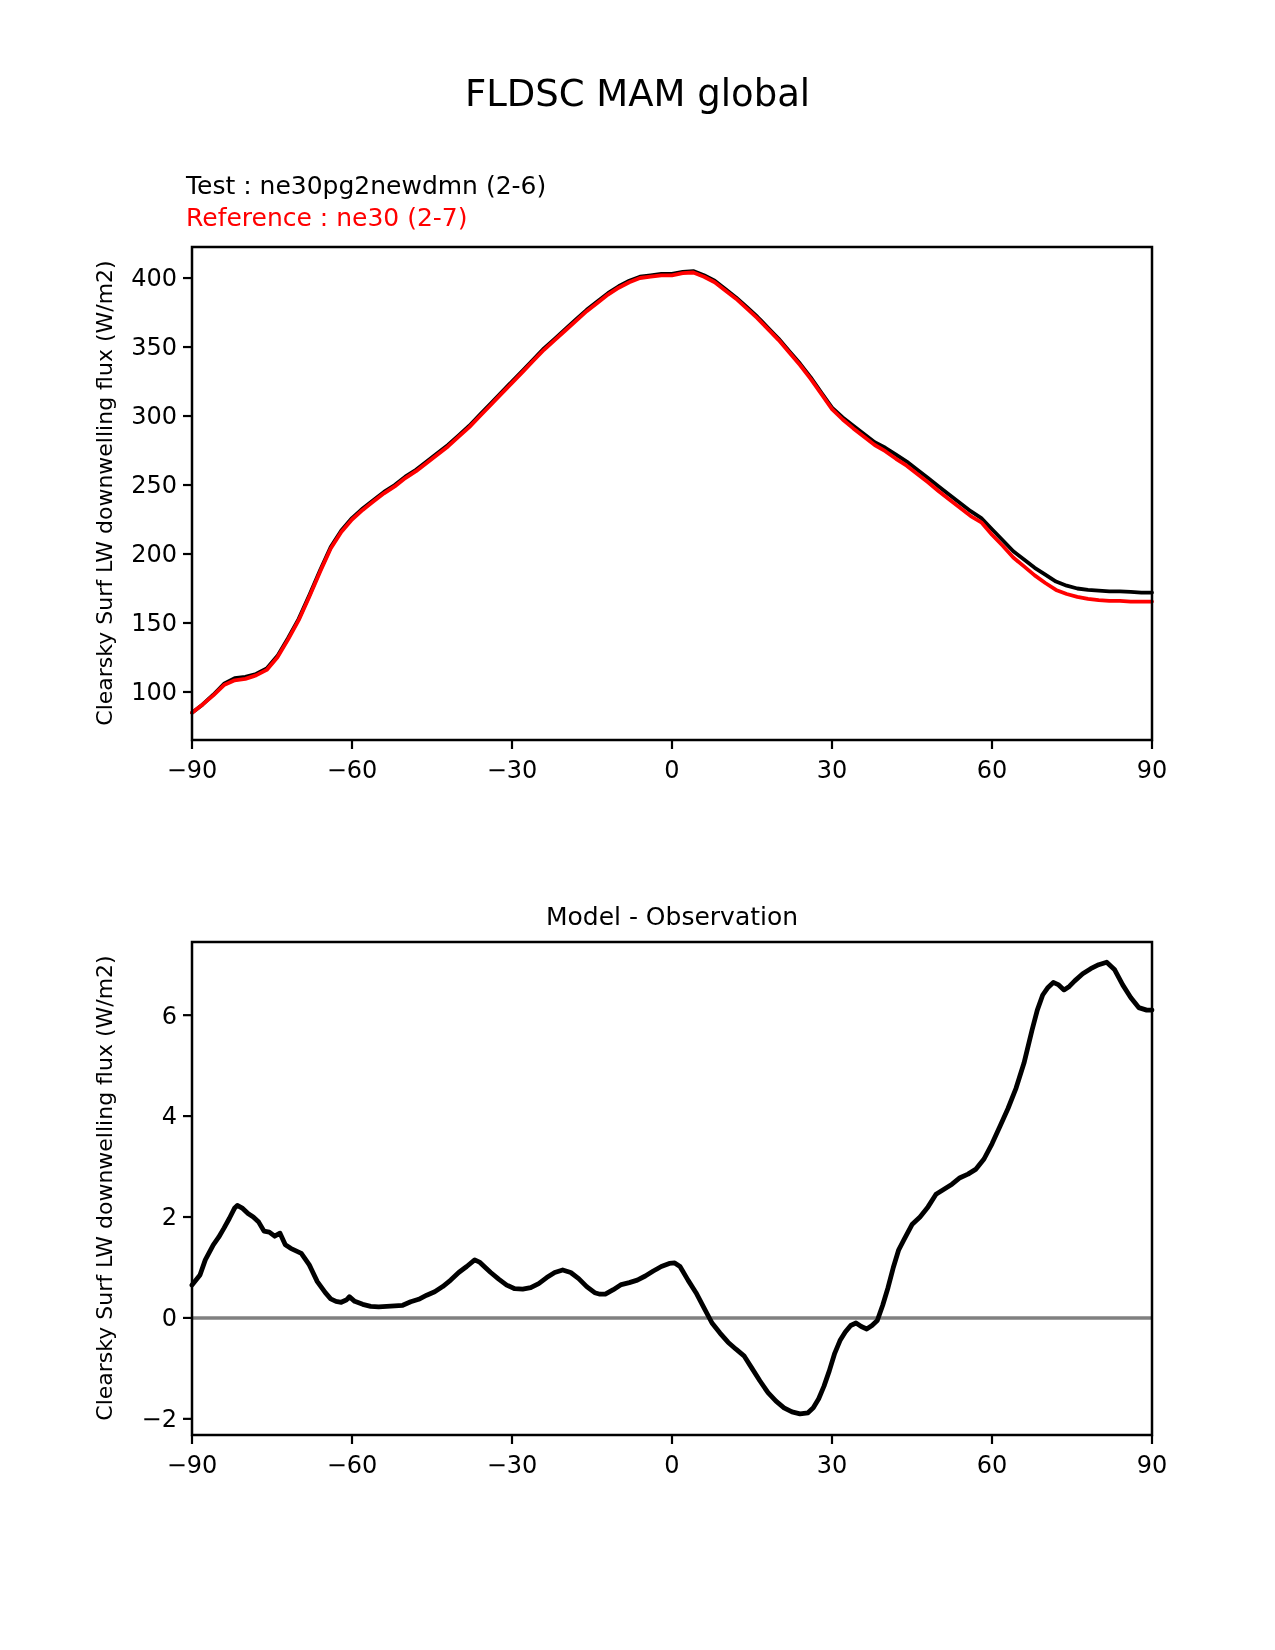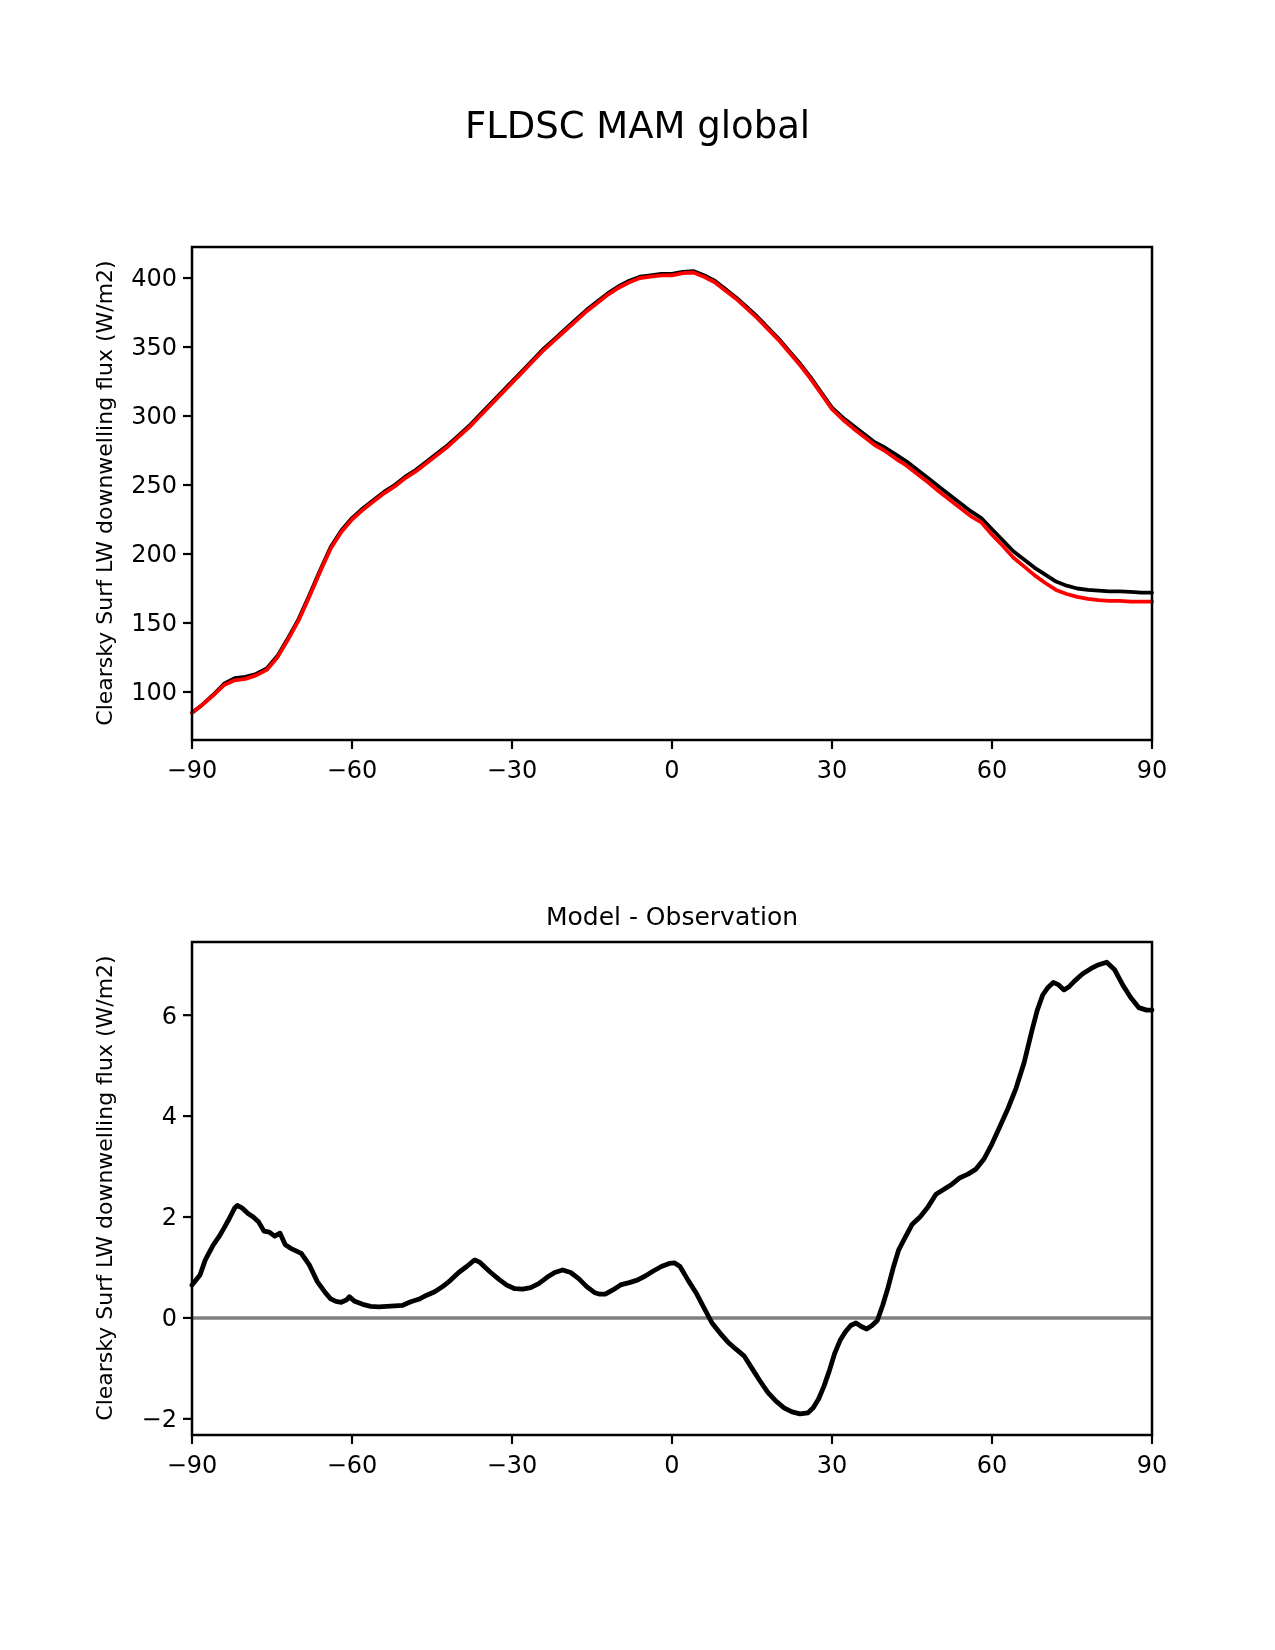--- a/index.html
+++ b/index.html
@@ -1,31 +1,35 @@
 <!DOCTYPE html>
 <html><head>
 <meta charset="utf-8">
 <style>
   html,body{margin:0;padding:0;background:#ffffff;}
   .figure{position:relative;width:1275px;height:1650px;background:#ffffff;overflow:hidden;
           font-family:"DejaVu Sans",sans-serif;}
   .suptitle{position:absolute;left:0;top:72px;width:1275px;text-align:center;
-            font-size:37px;color:#000;margin-top:32px;}
+            font-size:37px;color:#000;}
   .legend{position:absolute;left:186px;top:170px;font-size:25px;line-height:32px;}
   .legend-line{white-space:nowrap;}
   #chart-svg{position:absolute;left:0;top:0;}
   .tick-label{font-family:"DejaVu Sans",sans-serif;font-size:24px;fill:#000;}
   .axis-label{font-family:"DejaVu Sans",sans-serif;font-size:22px;fill:#000;}
   .plot-title{font-family:"DejaVu Sans",sans-serif;font-size:25px;fill:#000;}
 </style>
 </head>
 <body>
 
 <div class="figure">
   <div class="suptitle">FLDSC MAM global</div>
+  <div class="legend">
+    <div class="legend-line" style="color: rgb(0, 0, 0);">Test : ne30pg2newdmn (2-6)</div>
+    <div class="legend-line" style="color: rgb(255, 0, 0);">Reference : ne30 (2-7)</div>
+  </div>
   <svg id="chart-svg" width="1275" height="1650" viewBox="0 0 1275 1650">
     <g id="plot1-graphics">
         <path d="M192.0,712.7L202.7,704.4L213.3,694.7L224.0,683.7L234.7,678.2L245.3,676.8L256.0,674.0L266.7,668.5L277.3,656.1L288.0,638.2L298.7,618.9L309.3,595.4L320.0,570.6L330.7,547.1L341.3,530.5L352.0,518.1L362.7,508.5L373.3,500.2L384.0,491.9L394.7,485.0L405.3,476.7L416.0,469.8L426.7,461.6L437.3,453.3L448.0,445.0L458.7,435.3L469.3,425.7L480.0,414.6L490.7,403.6L501.3,392.6L512.0,381.5L522.7,370.5L533.3,359.5L544.0,348.4L554.7,338.8L565.3,329.1L576.0,319.4L586.7,309.8L597.3,301.5L608.0,293.2L618.7,286.3L629.3,280.8L640.0,276.7L650.7,275.3L661.3,273.9L672.0,273.9L682.7,271.8L693.3,271.1L704.0,275.3L714.7,280.8L725.3,289.1L736.0,297.4L746.7,307.0L757.3,316.7L768.0,327.7L778.7,338.8L789.3,351.2L800.0,363.6L810.7,377.4L821.3,392.6L832.0,407.7L842.7,417.4L853.3,425.7L864.0,434.0L874.7,442.2L885.3,447.8L896.0,454.7L906.7,461.6L917.3,469.8L928.0,478.1L938.7,486.4L949.3,494.7L960.0,503.0L970.7,511.2L981.3,518.1L992.0,529.2L1002.7,540.2L1013.3,551.2L1024.0,559.5L1034.7,567.8L1045.3,574.7L1056.0,581.6L1066.7,585.7L1077.3,588.5L1088.0,589.9L1098.7,590.6L1109.3,591.3L1120.0,591.3L1130.7,591.9L1141.3,592.6L1152.0,592.6" fill="none" stroke="#000000" stroke-width="3.8" stroke-linejoin="round" stroke-linecap="round"></path>
         <path d="M192.0,712.7L202.7,704.4L213.3,695.4L224.0,685.1L234.7,680.3L245.3,678.9L256.0,675.4L266.7,669.9L277.3,657.5L288.0,639.6L298.7,620.2L309.3,596.8L320.0,571.9L330.7,548.5L341.3,531.9L352.0,519.5L362.7,509.9L373.3,501.6L384.0,493.3L394.7,486.4L405.3,478.1L416.0,471.2L426.7,462.9L437.3,454.7L448.0,446.4L458.7,436.7L469.3,427.1L480.0,416.0L490.7,405.0L501.3,393.9L512.0,382.9L522.7,371.9L533.3,360.8L544.0,349.8L554.7,340.1L565.3,330.5L576.0,320.8L586.7,311.2L597.3,302.9L608.0,294.6L618.7,287.7L629.3,282.2L640.0,278.0L650.7,276.7L661.3,275.3L672.0,275.3L682.7,273.2L693.3,272.5L704.0,276.7L714.7,282.2L725.3,290.5L736.0,298.7L746.7,308.4L757.3,318.1L768.0,329.1L778.7,340.1L789.3,352.6L800.0,365.0L810.7,378.8L821.3,393.9L832.0,409.1L842.7,419.5L853.3,428.4L864.0,436.7L874.7,445.0L885.3,451.2L896.0,458.8L906.7,465.7L917.3,474.0L928.0,482.3L938.7,491.2L949.3,499.5L960.0,507.8L970.7,516.1L981.3,522.3L992.0,534.7L1002.7,545.7L1013.3,557.5L1024.0,566.4L1034.7,575.4L1045.3,583.0L1056.0,589.9L1066.7,594.0L1077.3,596.8L1088.0,598.8L1098.7,600.2L1109.3,600.9L1120.0,600.9L1130.7,601.6L1141.3,601.6L1152.0,601.6" fill="none" stroke="#ff0000" stroke-width="3.8" stroke-linejoin="round" stroke-linecap="round"></path>
         <rect x="192" y="247" width="960" height="493" fill="none" stroke="#000000" stroke-width="2.5"></rect>
         <line x1="192" x2="192" y1="740" y2="749" stroke="#000" stroke-width="2.2"></line>
         <text x="192" y="778" text-anchor="middle" class="tick-label">−90</text>
         <line x1="352" x2="352" y1="740" y2="749" stroke="#000" stroke-width="2.2"></line>
         <text x="352" y="778" text-anchor="middle" class="tick-label">−60</text>
         <line x1="512" x2="512" y1="740" y2="749" stroke="#000" stroke-width="2.2"></line>

